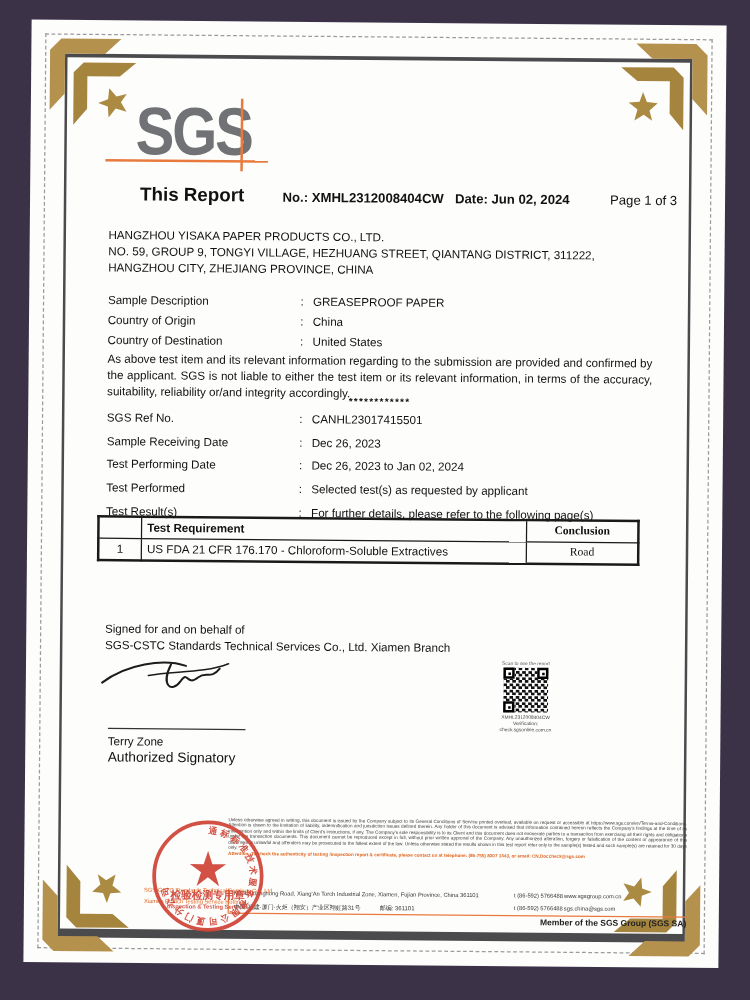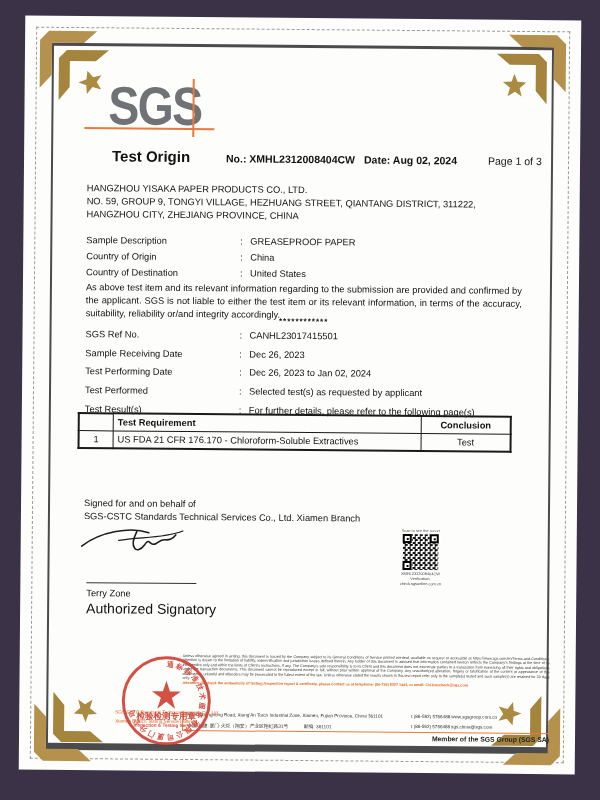--- a/index.html
+++ b/index.html
@@ -49,29 +49,29 @@
   .para{left:63px;top:265px;width:436px;font-size:9.3px;line-height:1.38;color:#111;text-align:justify;}
   .stars{left:63px;top:299px;width:436px;text-align:center;font-size:8px;letter-spacing:1px;color:#111;font-weight:bold;}
 
   table.results{
     left:56px;top:396px;width:434px;border-collapse:collapse;font-size:9.3px;color:#111;
     border:2px solid #1a1a1a;table-layout:fixed;
   }
   table.results th,table.results td{border:1.2px solid #1a1a1a;padding:1px 4px;height:14px;}
   table.results th{text-align:left;font-weight:bold;}
   table.results .c-idx{width:25px;text-align:center;}
-  table.results .c-con{width:80px;text-align:center;}
+  table.results .c-con{width:80px;text-align:center;font-family:Liberation Serif, serif;}
   table.results td.c-req{text-align:left;}
   table.results th.c-con{text-align:center;}
 
   .sig-block{left:63px;top:481px;width:400px;font-size:9.3px;line-height:1.45;color:#111;}
   .sig-scribble{left:58px;top:503px;}
   .sig-line{left:66px;top:566px;width:110px;border-top:1.2px solid #333;height:0;}
   .sig-name{left:66px;top:572px;font-size:9.3px;color:#111;}
-  .sig-role{left:66px;top:584px;font-size:14px;color:#111;}
+  .sig-role{left:66px;top:584px;font-size:11px;color:#111;}
 
   .qr-block{left:374px;top:509px;width:52px;text-align:center;color:#555;}
   .qr-caption{font-size:3.9px;}
   .qr-box{
     width:36px;height:36px;margin:1px auto 1px auto;position:relative;
     background:repeating-conic-gradient(#111 0 25%, #fff 0 50%);background-size:5px 5px;
     outline:2px solid #fff;
   }
   .qf{position:absolute;width:9px;height:9px;border:2px solid #000;background:#fff;box-sizing:border-box;}
   .qf:after{content:"";position:absolute;left:1.5px;top:1.5px;right:1.5px;bottom:1.5px;background:#000;}
@@ -122,23 +122,23 @@
   <svg class="corner br" viewBox="0 0 74 74">
     <polygon points="1,58 1,10 10,1 58,1 45,13 13,13 13,45" fill="#b5914e"></polygon>
     <polygon points="20,70 20,28 28,20 70,20 57,31 31,31 31,57" fill="#a5853e"></polygon>
     <polygon points="52,40 55.5,48 64,48.5 57.5,53.5 59.5,62 52,57 44.5,62 46.5,53.5 40,48.5 48.5,48" fill="#ab8a42" transform="rotate(-18 52 51)"></polygon>
   </svg>
 
   <div class="abs logo-text">SGS</div>
   <div class="abs logo-underline"></div>
   <div class="abs logo-vline"></div>
 
-  <div class="abs t-report">Test Origin</div>
+  <div class="abs t-report">This Report</div>
   <div class="abs t-no">No.: XMHL2312008404CW</div>
-  <div class="abs t-date">Date: Aug 02, 2024</div>
+  <div class="abs t-date">Date: Jun 02, 2024</div>
   <div class="abs t-page">Page 1 of 3</div>
 
   <div class="abs applicant">
     <div>HANGZHOU YISAKA PAPER PRODUCTS CO., LTD.</div>
     <div>NO. 59, GROUP 9, TONGYI VILLAGE, HEZHUANG STREET, QIANTANG DISTRICT, 311222, HANGZHOU CITY, ZHEJIANG PROVINCE, CHINA</div>
   </div>
 
   <div class="abs kv-table">
     <div class="kv-row">
       <span class="kv-label">Sample Description</span>
@@ -191,21 +191,21 @@
   <table class="abs results">
     <tbody>
         <tr>
       <th class="c-idx"></th>
       <th>Test Requirement</th>
       <th class="c-con">Conclusion</th>
     </tr>
     <tr>
       <td class="c-idx">1</td>
       <td class="c-req">US FDA 21 CFR 176.170 - Chloroform-Soluble Extractives</td>
-      <td class="c-con">Test</td>
+      <td class="c-con">Road</td>
     </tr>
   </tbody>
     </table>
 
   <div class="abs sig-block">
     <div>Signed for and on behalf of</div>
     <div>SGS-CSTC Standards Technical Services Co., Ltd.  Xiamen Branch</div>
   </div>
   <svg class="abs sig-scribble" width="120" height="44" viewBox="0 0 120 44">
     <path d="M3,27 C22,12 52,7 70,13" fill="none" stroke="#1c1c1c" stroke-width="1.6" stroke-linecap="round"></path>

